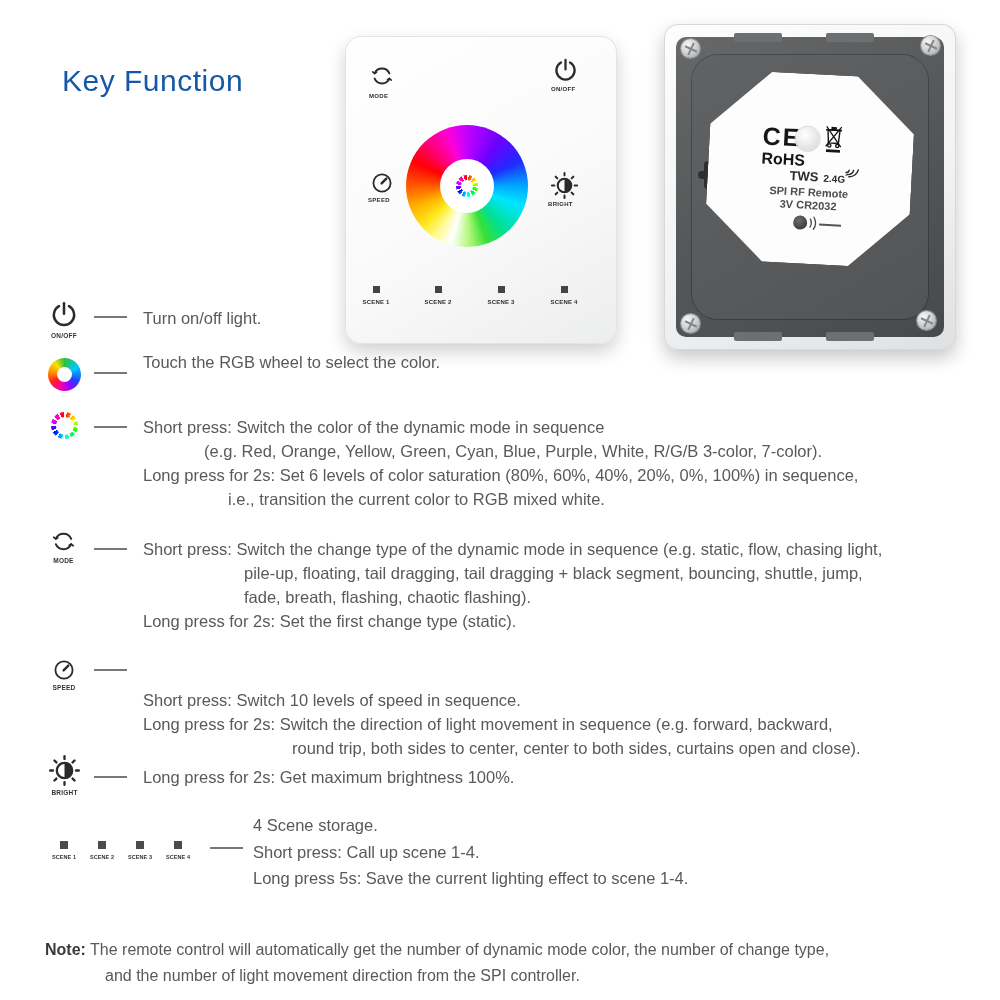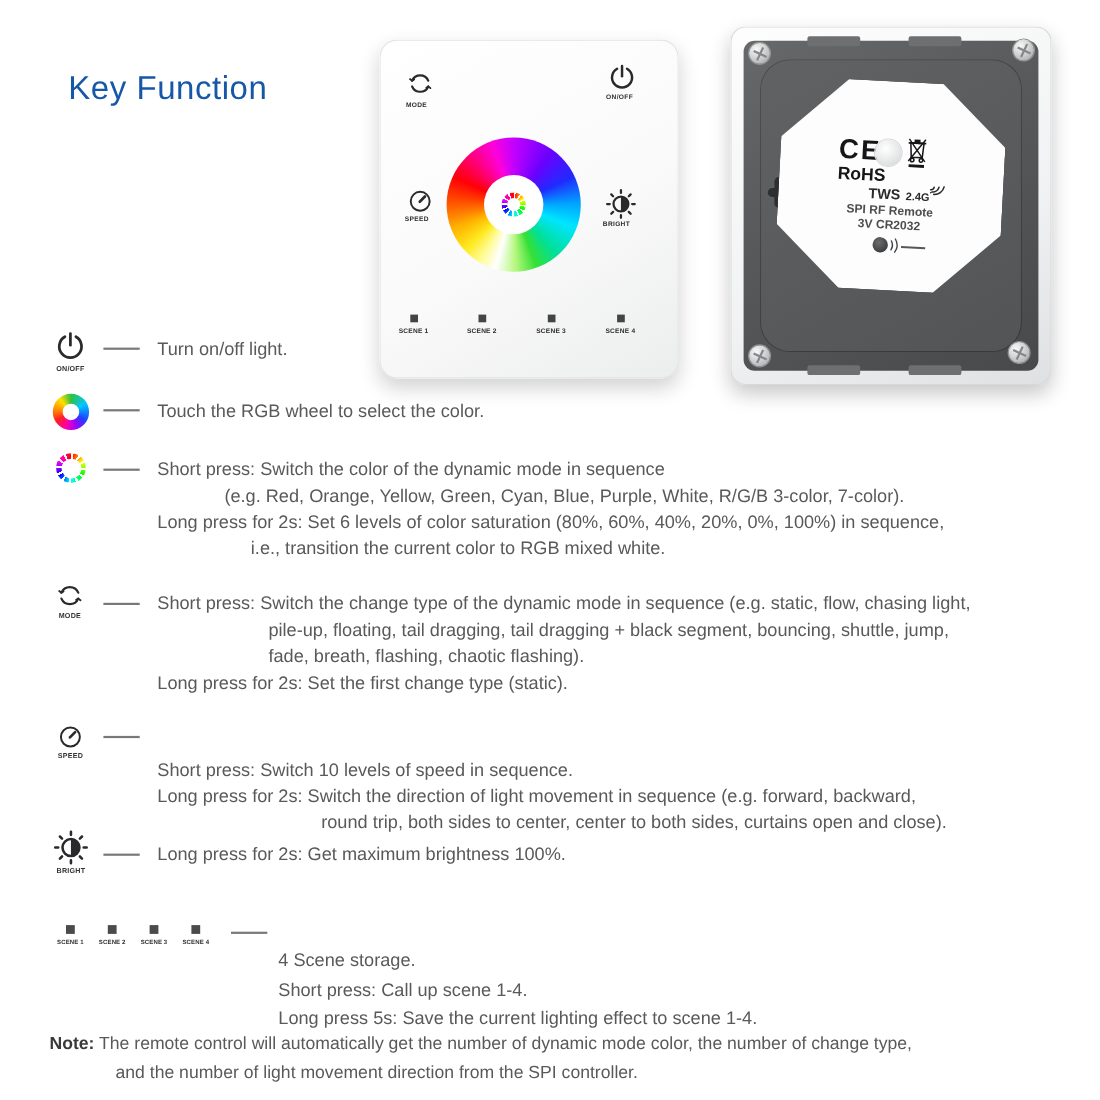--- a/index.html
+++ b/index.html
@@ -217,21 +217,21 @@
   <div class="ftext" style="top:306px;">
     <div>Turn on/off light.</div>
   </div>
 
   <div class="ficon" style="left:48px;top:358px;">
     <div class="donut">
         <div class="hole"></div>
       </div>
   </div>
   <div class="dash" style="left:94px;top:372px;"></div>
-  <div class="ftext" style="top:362px;">
+  <div class="ftext" style="top:350px;">
     <div>Touch the RGB wheel to select the color.</div>
   </div>
 
   <div class="ficon" style="left:51px;top:412px;">
     <div class="ring27 segring">
         <div class="hole"></div>
       </div>
   </div>
   <div class="dash" style="left:94px;top:426px;"></div>
   <div class="ftext" style="top:415px;">
@@ -296,21 +296,21 @@
   </div>
   <div class="lscene" style="left:121px;">
     <div class="sq"></div>
       <div class="slab">SCENE 3</div>
   </div>
   <div class="lscene" style="left:159px;">
     <div class="sq"></div>
       <div class="slab">SCENE 4</div>
   </div>
   <div class="dash" style="left:210px;top:847px;"></div>
-  <div class="ftext" style="left:253px;top:860px;line-height:26.5px;">
+  <div class="ftext" style="left:253px;top:812px;line-height:26.5px;">
     <div>4 Scene storage.</div>
     <div>Short press: Call up scene 1-4.</div>
     <div>Long press 5s: Save the current lighting effect to scene 1-4.</div>
   </div>
 
   <div class="note">
     <div><b>Note:</b>
       <span>The remote control will automatically get the number of dynamic mode color, the number of change type,</span></div>
     <div style="padding-left:60px;">and the number of light movement direction from the SPI controller.</div>
   </div>

